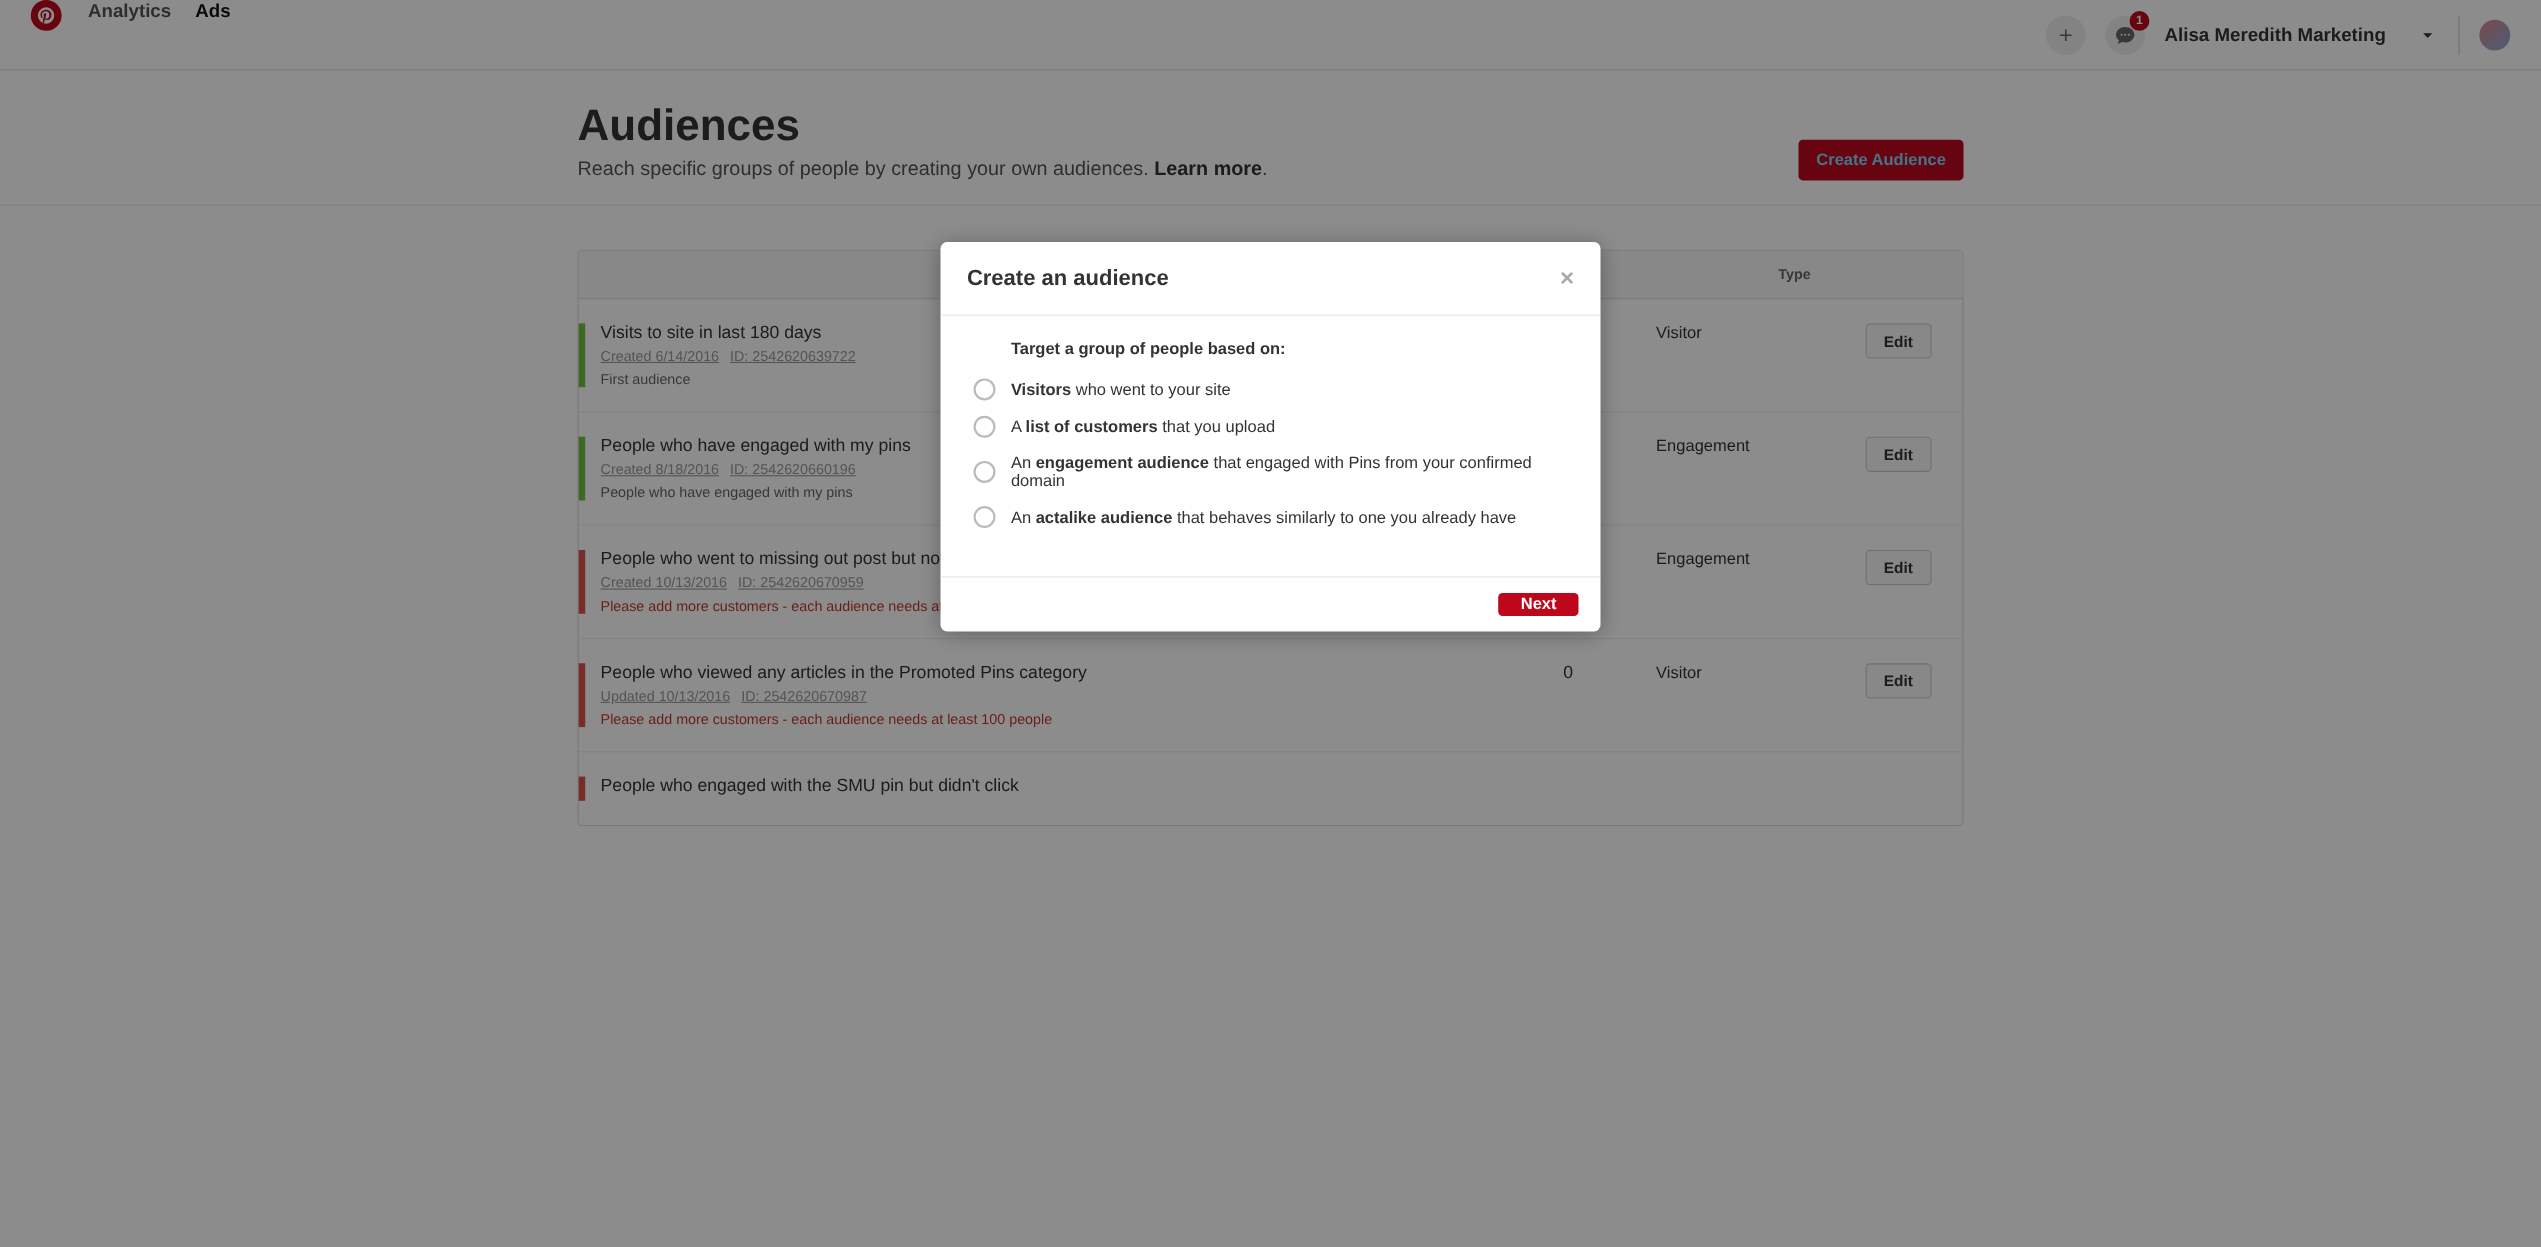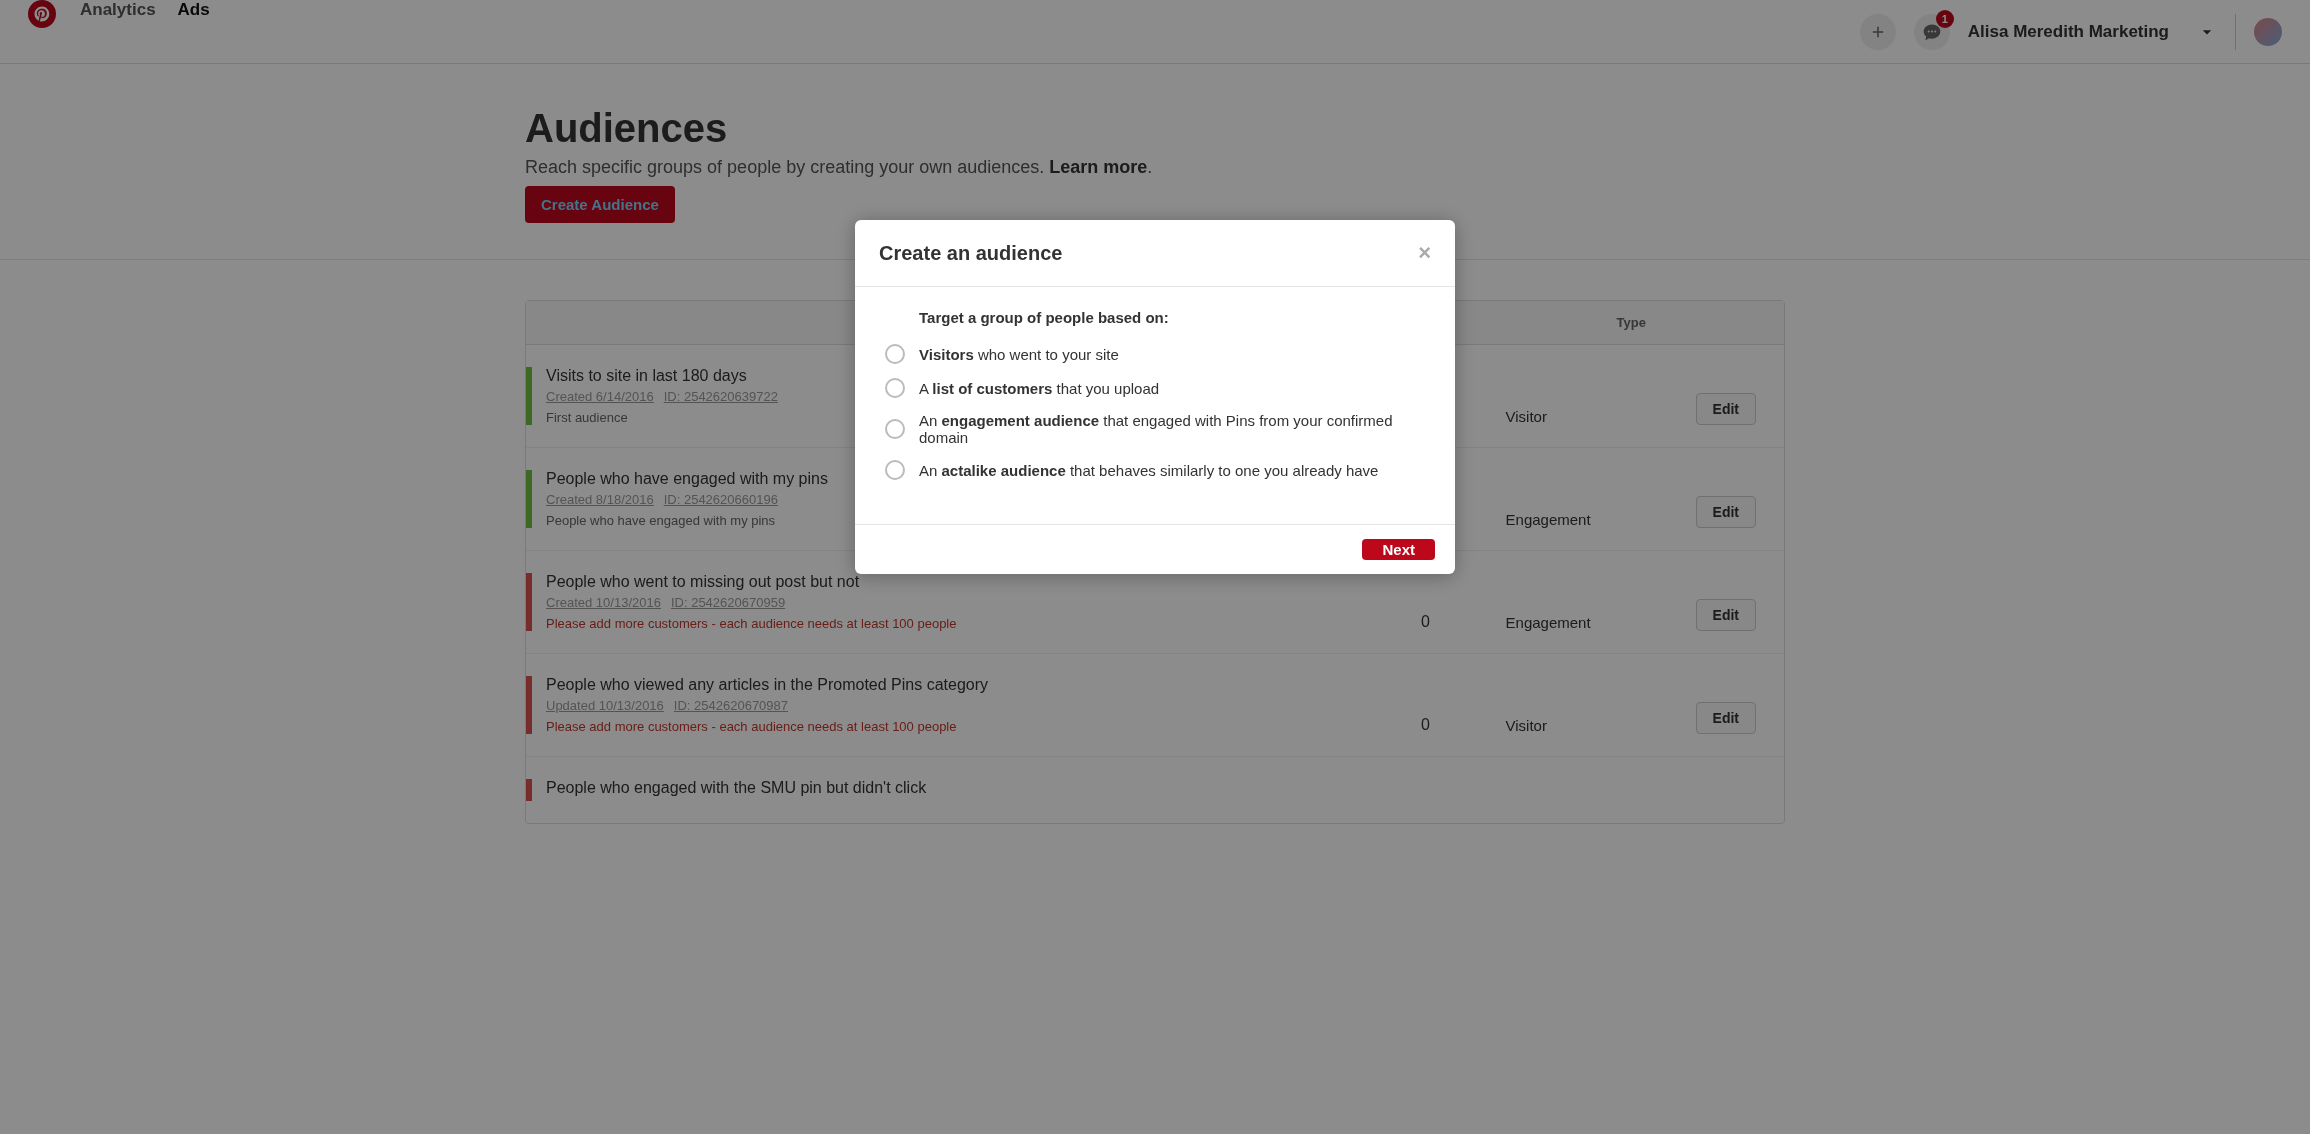--- a/index.html
+++ b/index.html
@@ -16,33 +16,33 @@
 .circbtn { width:36px; height:36px; border-radius:50%; background:#efefef; display:flex; align-items:center; justify-content:center; color:#555; font-size:22px; position:relative; cursor:pointer; }
 .badge { position:absolute; top:-4px; right:-4px; background:#bd081c; color:#fff; font-size:11px; font-weight:700; border-radius:50%; width:18px; height:18px; display:flex; align-items:center; justify-content:center; }
 .acct { display:flex; align-items:center; gap:28px; }
 .acctname { font-size:17px; font-weight:700; color:#333; }
 .chev { width:20px; height:20px; }
 .vsep { width:1px; height:36px; background:#ccc; }
 .avatar { width:28px; height:28px; border-radius:50%; background:linear-gradient(135deg,#d88,#8ad); }
 
 
 .pagehdr { border-bottom:1px solid #e5e5e5; padding:28px 0 22px; }
-.pagehdr-inner { max-width:1260px; margin:14px auto; display:flex; align-items:flex-start; justify-content:space-between;flex-direction:column; }
+.pagehdr-inner { max-width:1260px; margin:0 auto; display:flex; align-items:flex-end; justify-content:space-between; }
 .pagehdr h1 { font-size:40px; font-weight:700; color:#333; margin-bottom:6px; }
 .pagehdr p { font-size:18px; color:#555; }
 .pagehdr p .learn { font-weight:700; color:#333; }
 .createbtn { background:#bd081c; color:#7dd3fc; border:none; border-radius:4px; padding:10px 16px; font-size:15px; font-weight:700; cursor:pointer; margin-top:8px; }
 
 
 .tablewrap { max-width:1260px; margin:40px auto 0; border:1px solid #ddd; border-radius:4px; }
 .thead { display:flex; padding:14px 20px 14px 300px; background:#f7f7f7; border-bottom:1px solid #ddd; font-size:13px; font-weight:700; color:#666;align-items:flex-end; }
 .thead .c-name { flex:0 0 160px; text-align:right; }
 .thead .c-size { flex:0 0 400px; text-align:right; }
 .thead .c-type { flex:0 0 260px; text-align:right; }
-.row { display:flex; align-items:flex-end; padding:22px 20px 22px 0; border-bottom:1px solid #eee; position:relative; }
+.row { display:flex; align-items:flex-start; padding:22px 20px 22px 0; border-bottom:1px solid #eee; position:relative; }
 .row:last-child { border-bottom:none; }
 .rowbar { width:6px; align-self:stretch; margin-right:14px; }
 .rowbar.green { background:#6fbf44; }
 .rowbar.red { background:#d9534f; }
 .rowtext { flex:1; }
 .rowtitle { font-size:16px; color:#333; margin-bottom:4px; }
 .rowmeta { font-size:13px; color:#999; margin-bottom:6px; }
 .rowmeta span { margin-right:10px;text-decoration:underline; }
 .rowdesc { font-size:13px; color:#666; }
 .rowdesc.warn { color:#c0392b; }

